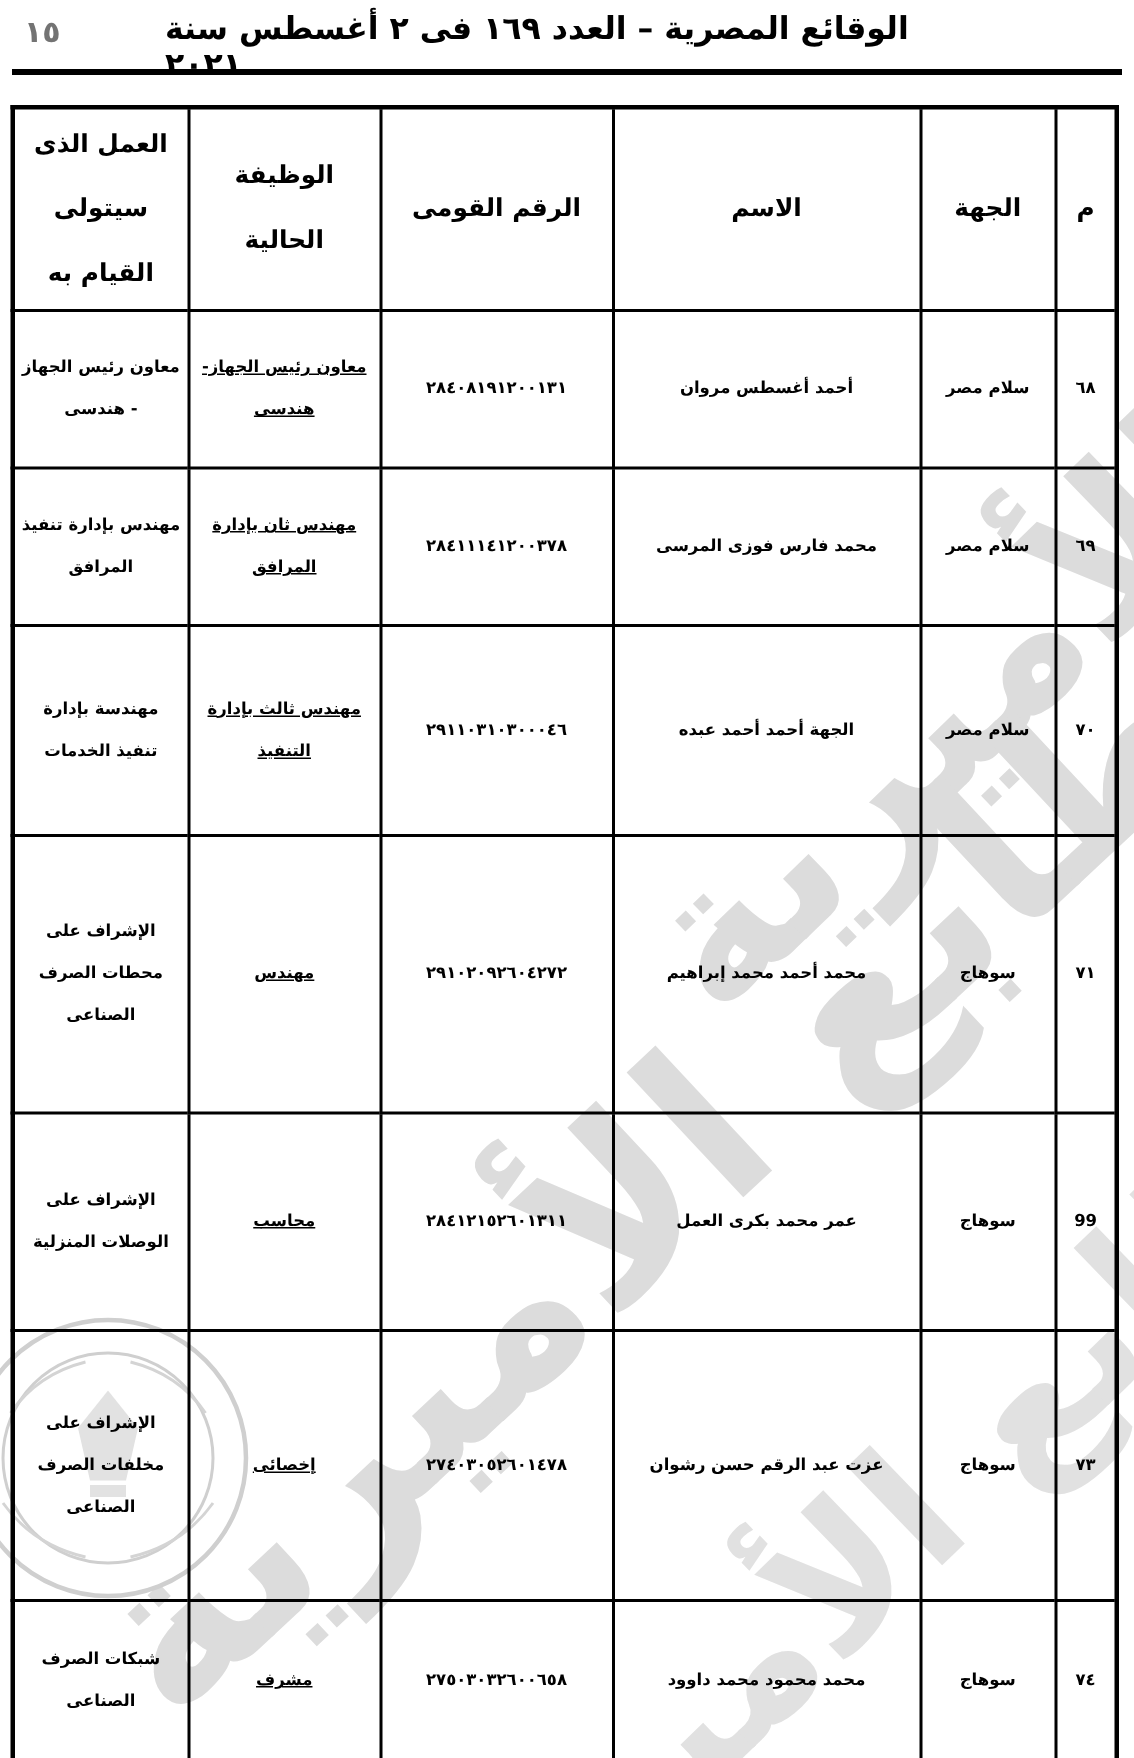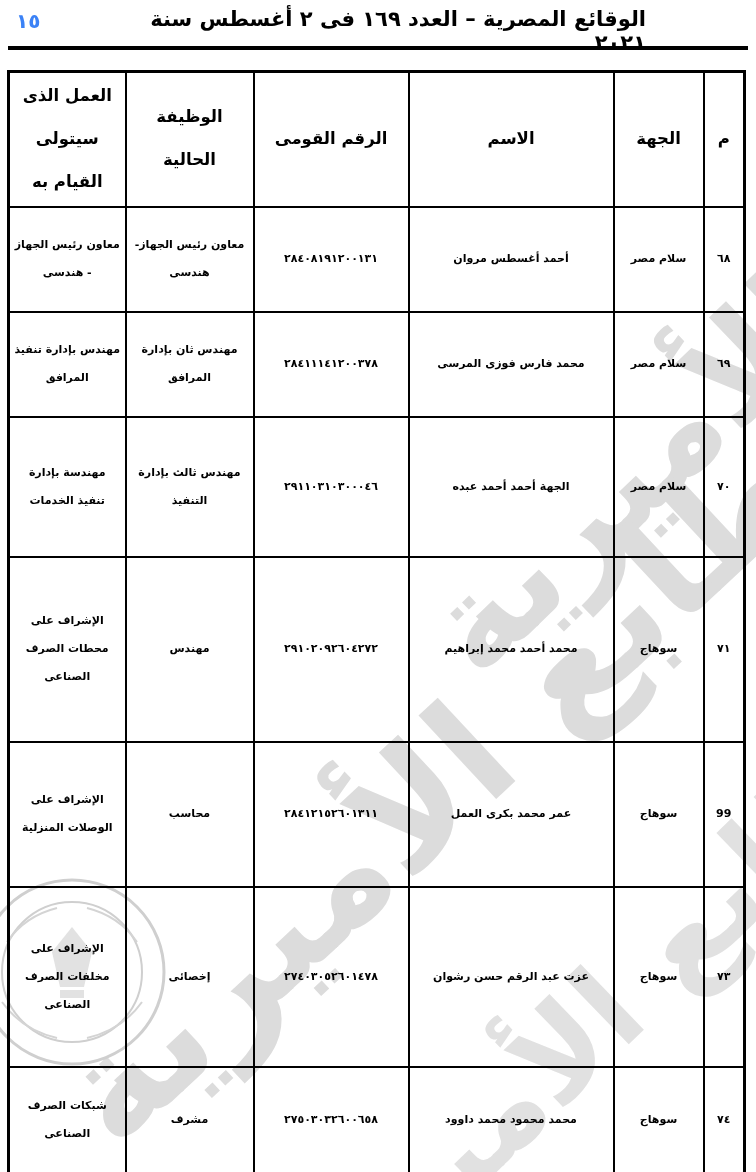--- a/index.html
+++ b/index.html
@@ -49,32 +49,32 @@
     position: absolute;
     top: 0; left: 0; right: 0;
     height: 46px;
     z-index: 2;
   }
   #page-title {
     position: absolute;
     top: 7px;
     right: 110px;
     left: 110px;
-    text-align: right;
+    text-align: left;
     font-size: 21px;
     font-weight: bold;
     color: #000;
   }
   #page-number {
     position: absolute;
     top: 9px;
     left: 16px;
     font-size: 20px;
     font-weight: bold;
-    color: #3b82f6;
+    color: #737373;
   }
   #header-rule {
     position: absolute;
     top: 46px;
     left: 8px;
     width: 740px;
     height: 4px;
     background: #000;
     z-index: 2;
   }
@@ -114,21 +114,21 @@
 
   tr.hdr       { height: 125px; }
   tr.hdr th    { font-size: 16.5px; line-height: 2.6; }
   tr.hdr th.th-job { padding: 2px 1px; }
 
   tr.row td    { font-size: 11px; line-height: 2.55; }
   td.cell-name { font-size: 16px; padding: 2px 14px; }
   td.cell-nid  { font-size: 15px; letter-spacing: .5px; }
   td.cell-num  { font-size: 16px; }
   td.cell-work { padding: 2px 2px; }
-  td.cell-job  { padding: 2px 3px; }
+  td.cell-job  { padding: 2px 3px; text-decoration: underline; }
 
   tr.r68 { height: 105px; }
   tr.r69 { height: 105px; }
   tr.r70 { height: 140px; }
   tr.r71 { height: 185px; }
   tr.r72 { height: 145px; }
   tr.r73 { height: 180px; }
   tr.r74 { height: 108px; }
 </style>
 </head>

